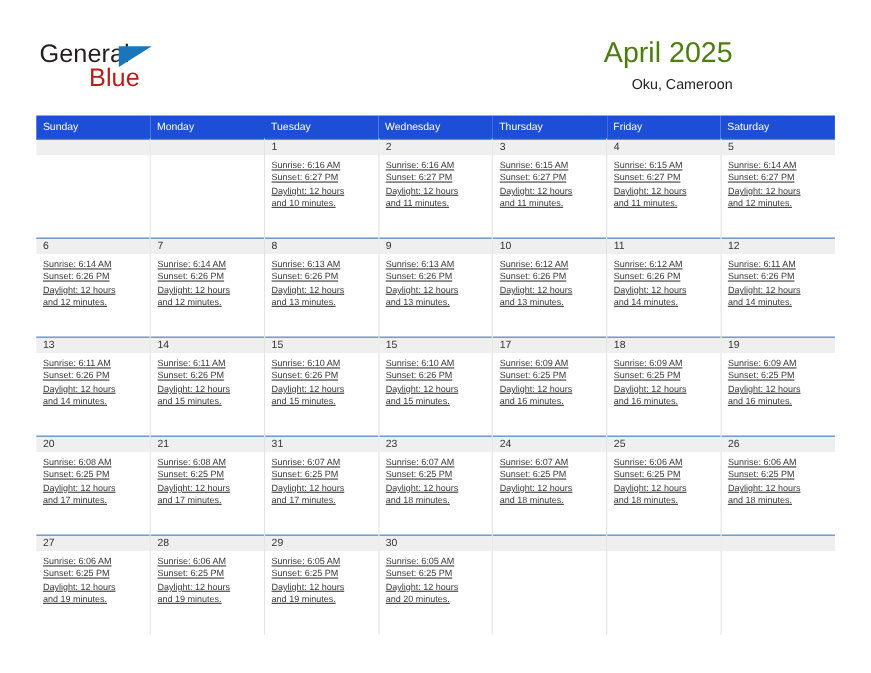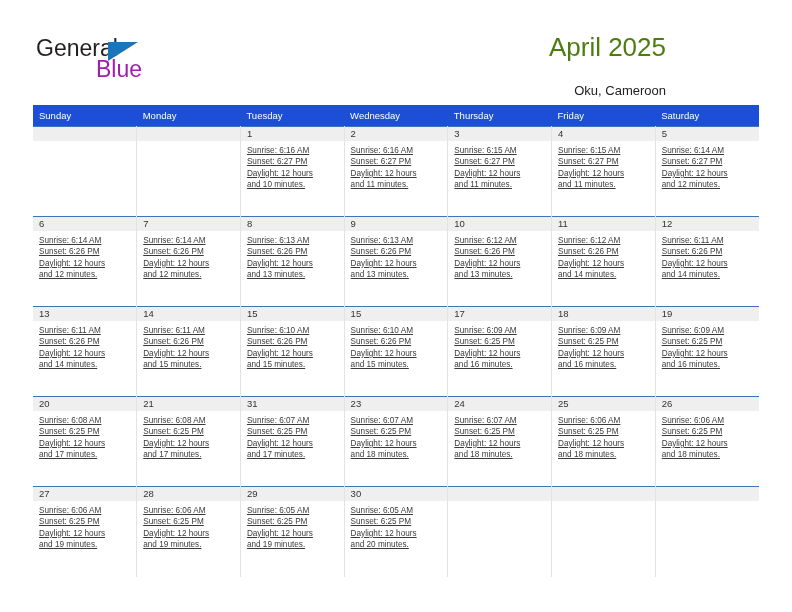--- a/index.html
+++ b/index.html
@@ -32,23 +32,23 @@
   }
   .logo-general {
     font-size: 23px;
     color: #231f20;
     letter-spacing: 0px;
     line-height: 24px;
     font-family: "Liberation Sans", sans-serif;
   }
   .logo-blue {
     font-size: 23px;
-    color: #a21caf;
+    color: #b91c1c;
     line-height: 23px;
-    margin-left: 60px;
+    margin-left: 45px;
     display: block;
     margin-top: -2px;
   }
   .logo-triangle {
     position: absolute;
     left: 72px;
     top: 6px;
     width: 0; height: 0;
     border-left: 30px solid #1b75bb;
     border-bottom: 19px solid transparent;
@@ -62,21 +62,21 @@
   .cal-title {
     font-size: 26px;
     color: #4d7c0f;
     line-height: 30px;
     white-space: nowrap;
   }
   .cal-subtitle {
     font-size: 13px;
     color: #222222;
     line-height: 18px;
-    margin-top: 20px;
+    margin-top: 6px;
     white-space: nowrap;
   }
 
   
   .calendar {
     position: absolute;
     left: 33px;
     top: 105px;
     width: 726px;
   }

